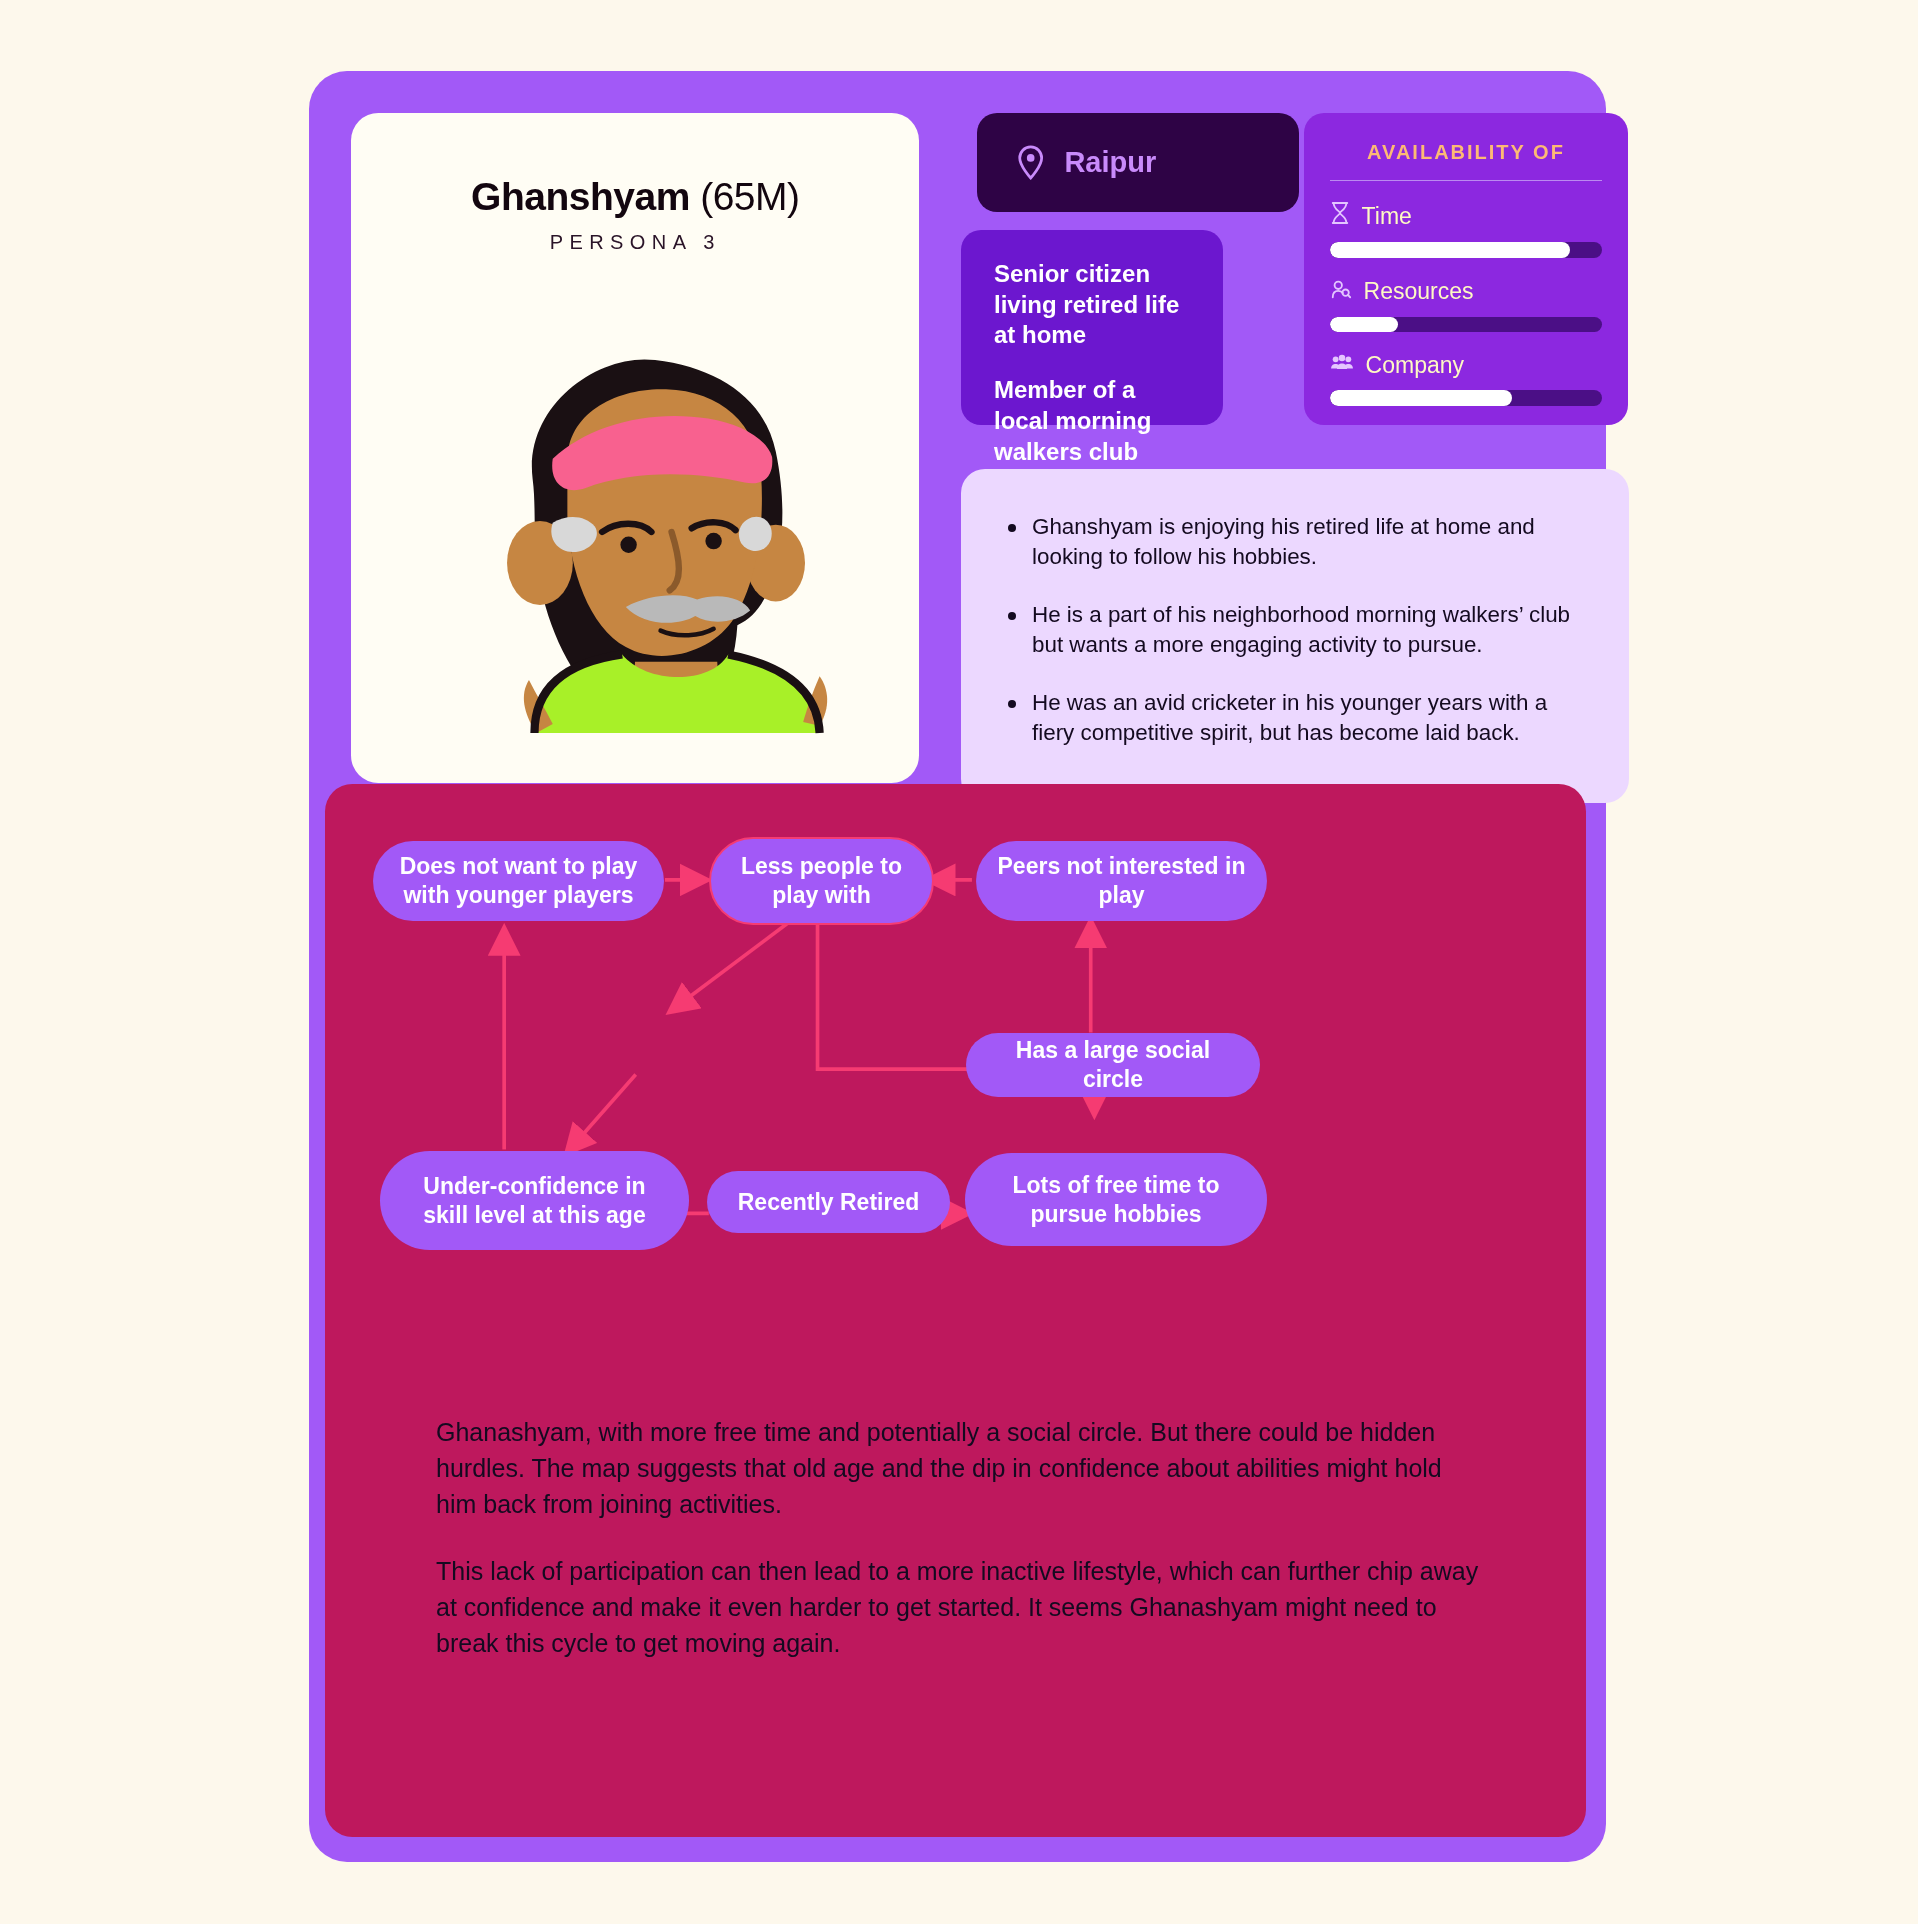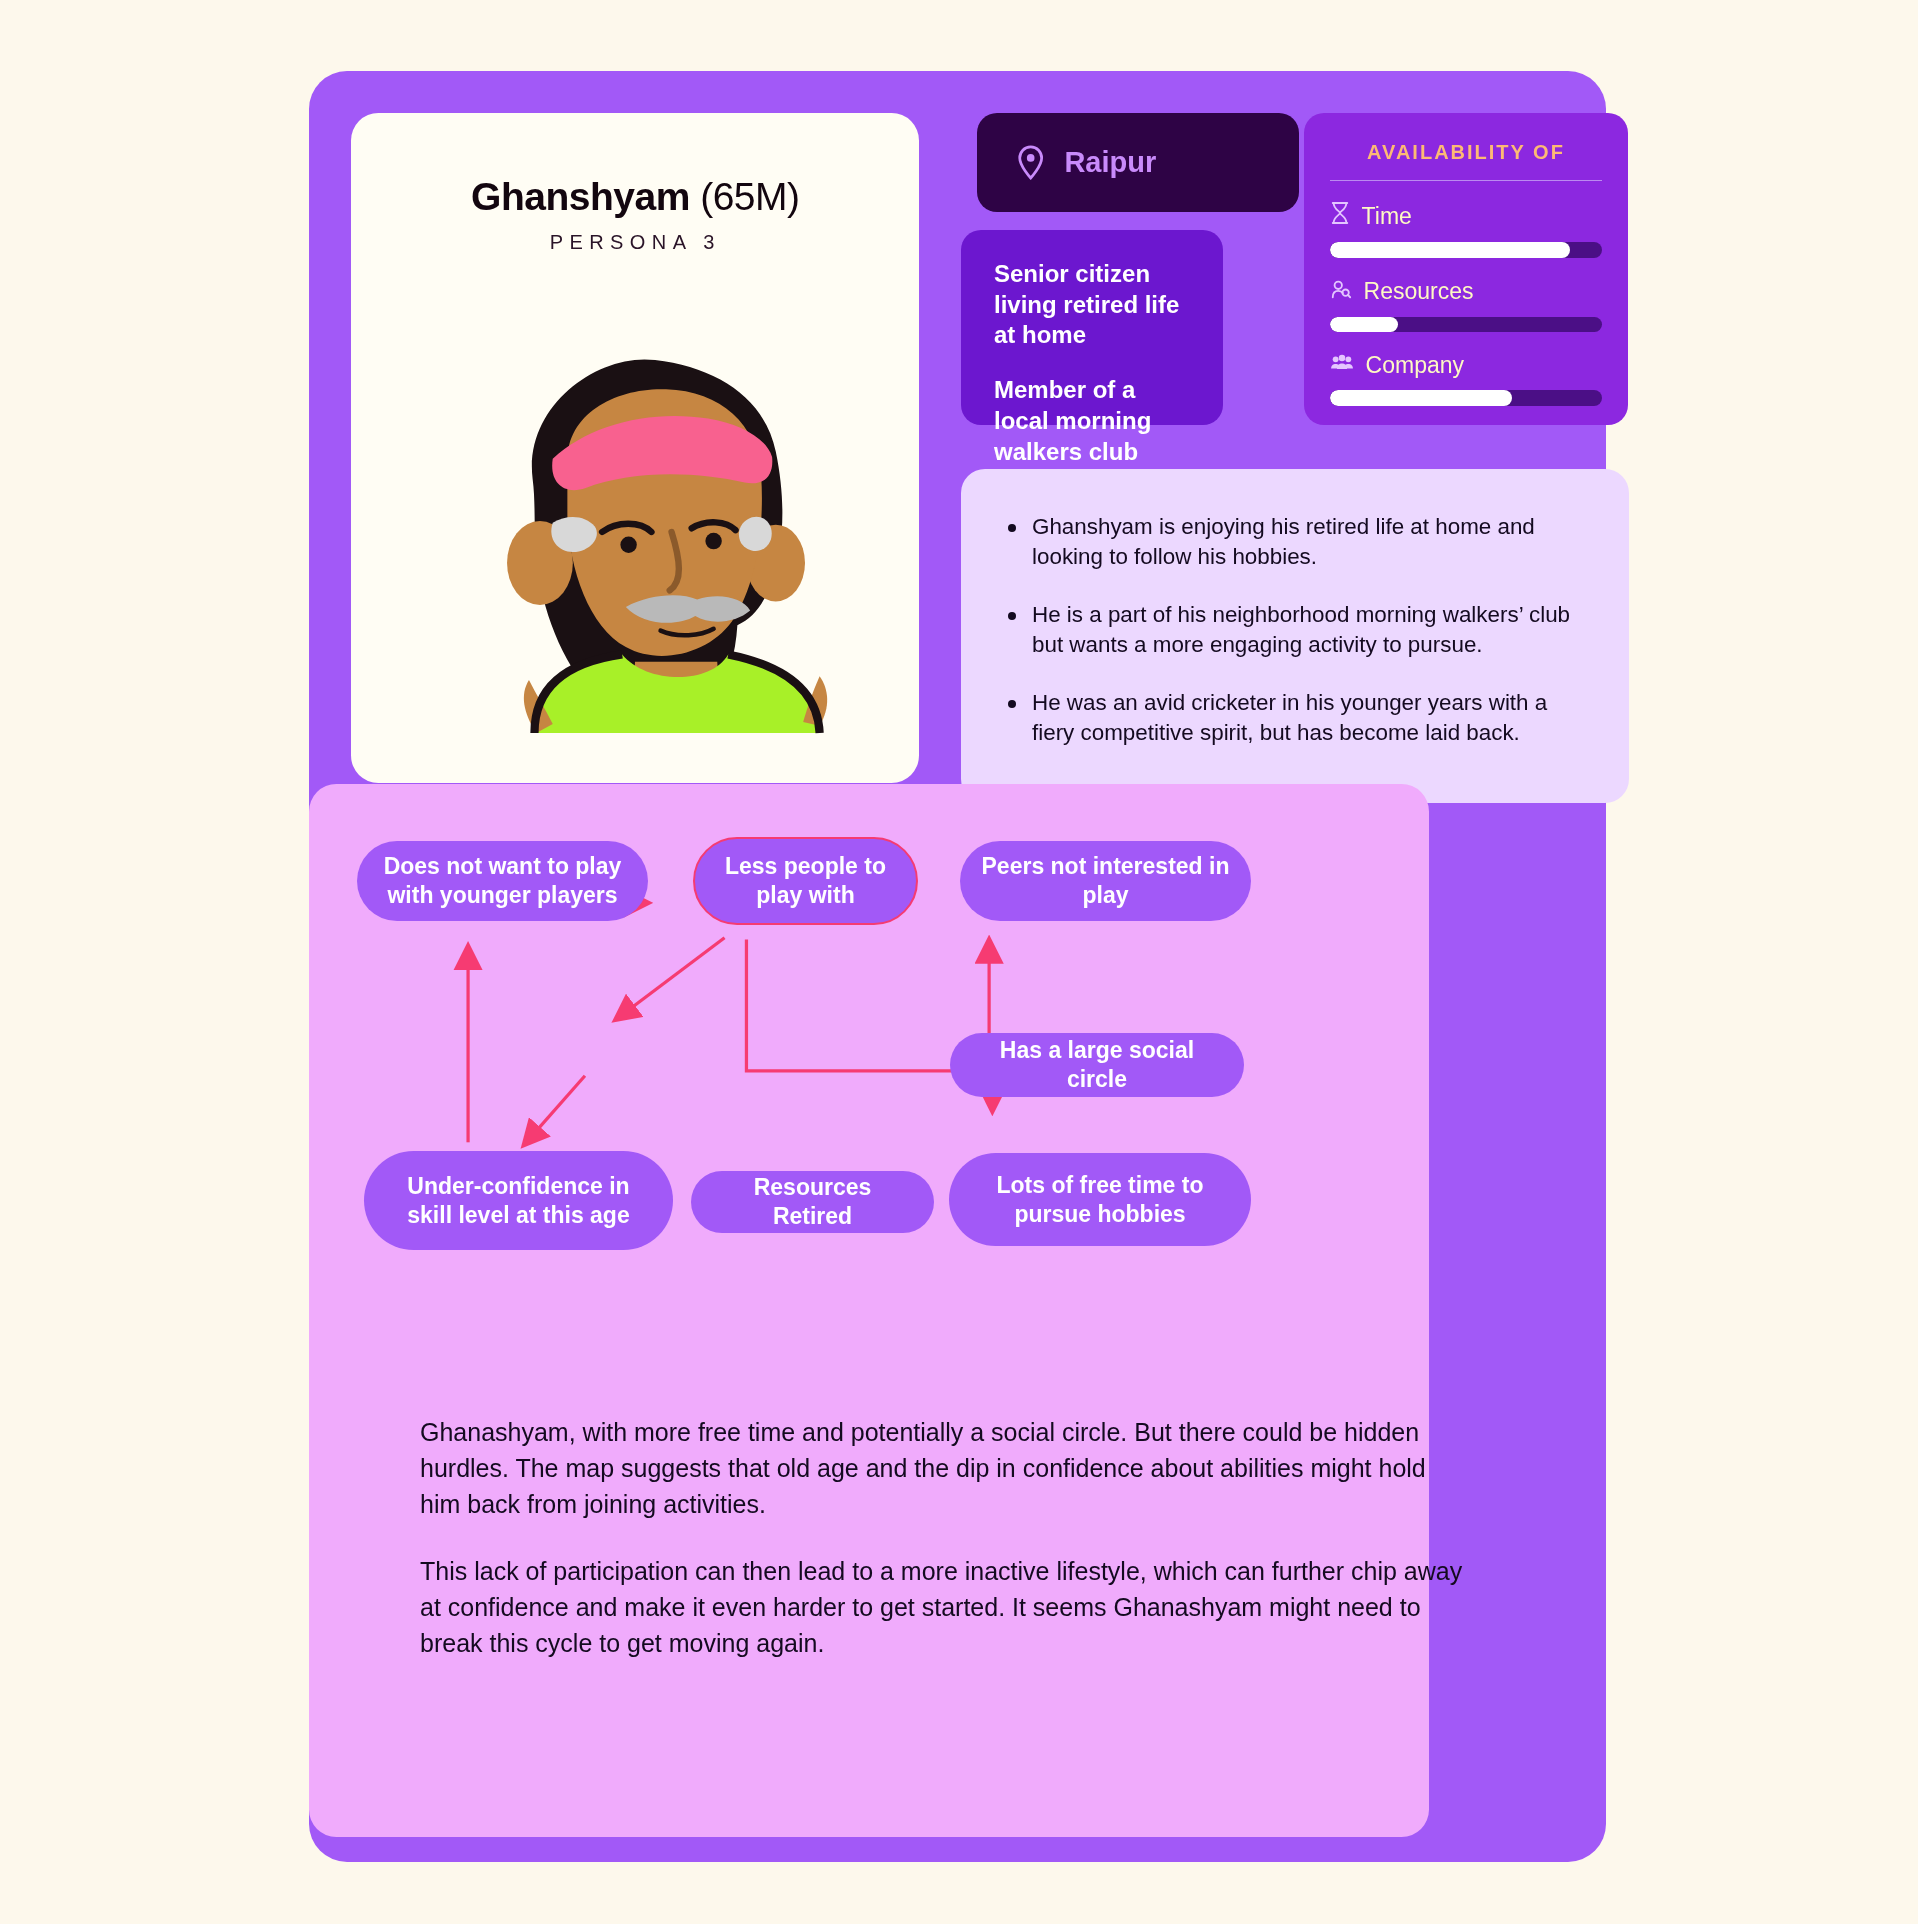--- a/index.html
+++ b/index.html
@@ -182,25 +182,25 @@
     left: 7.3px;
     top: 12px;
     width: 8.2px;
     height: 8.2px;
     border-radius: 50%;
     background: #140a20;
   }
   
   .map-panel {
     position: absolute;
-    left: 0;
+    left: 16px;
     top: 713px;
-    width: 1120px;
+    width: 1261px;
     height: 1053px;
-    background: #f0abfc;
+    background: #be185d;
     border-radius: 27.4px;
   }
   .map-area {
     position: relative;
     width: 100%;
     height: 603px;
   }
   .node {
     position: absolute;
     box-sizing: border-box;
@@ -402,21 +402,21 @@
 
         <div class="node outline-pink" style="left:384px; top:53px; width:225px; height:88px;">Less people to play with</div>
 
         <div class="node purple" style="left:651px; top:57px; width:291px; height:80px;">Peers not interested in play</div>
 
 
         <div class="node purple" style="left:641px; top:249px; width:294px; height:64px;">Has a large social circle</div>
 
         <div class="node purple" style="left:55px; top:367px; width:309px; height:99px;">Under-confidence in skill level at this age</div>
 
-        <div class="node purple" style="left:382px; top:387px; width:243px; height:62px;">Resources Retired</div>
+        <div class="node purple" style="left:382px; top:387px; width:243px; height:62px;">Recently Retired</div>
 
         <div class="node purple" style="left:640px; top:369px; width:302px; height:93px;">Lots of free time to pursue hobbies</div>
       </div>
 
       <div class="summary">
         <p>Ghanashyam, with more free time and potentially a social circle. But there could be hidden hurdles. The map suggests that old age and the dip in confidence about abilities might hold him back from joining activities.</p>
         <p> This lack of participation can then lead to a more inactive lifestyle, which can further chip away at confidence and make it even harder to get started. It seems Ghanashyam might need to break this cycle to get moving again.</p>
       </div>
     </div>
 

